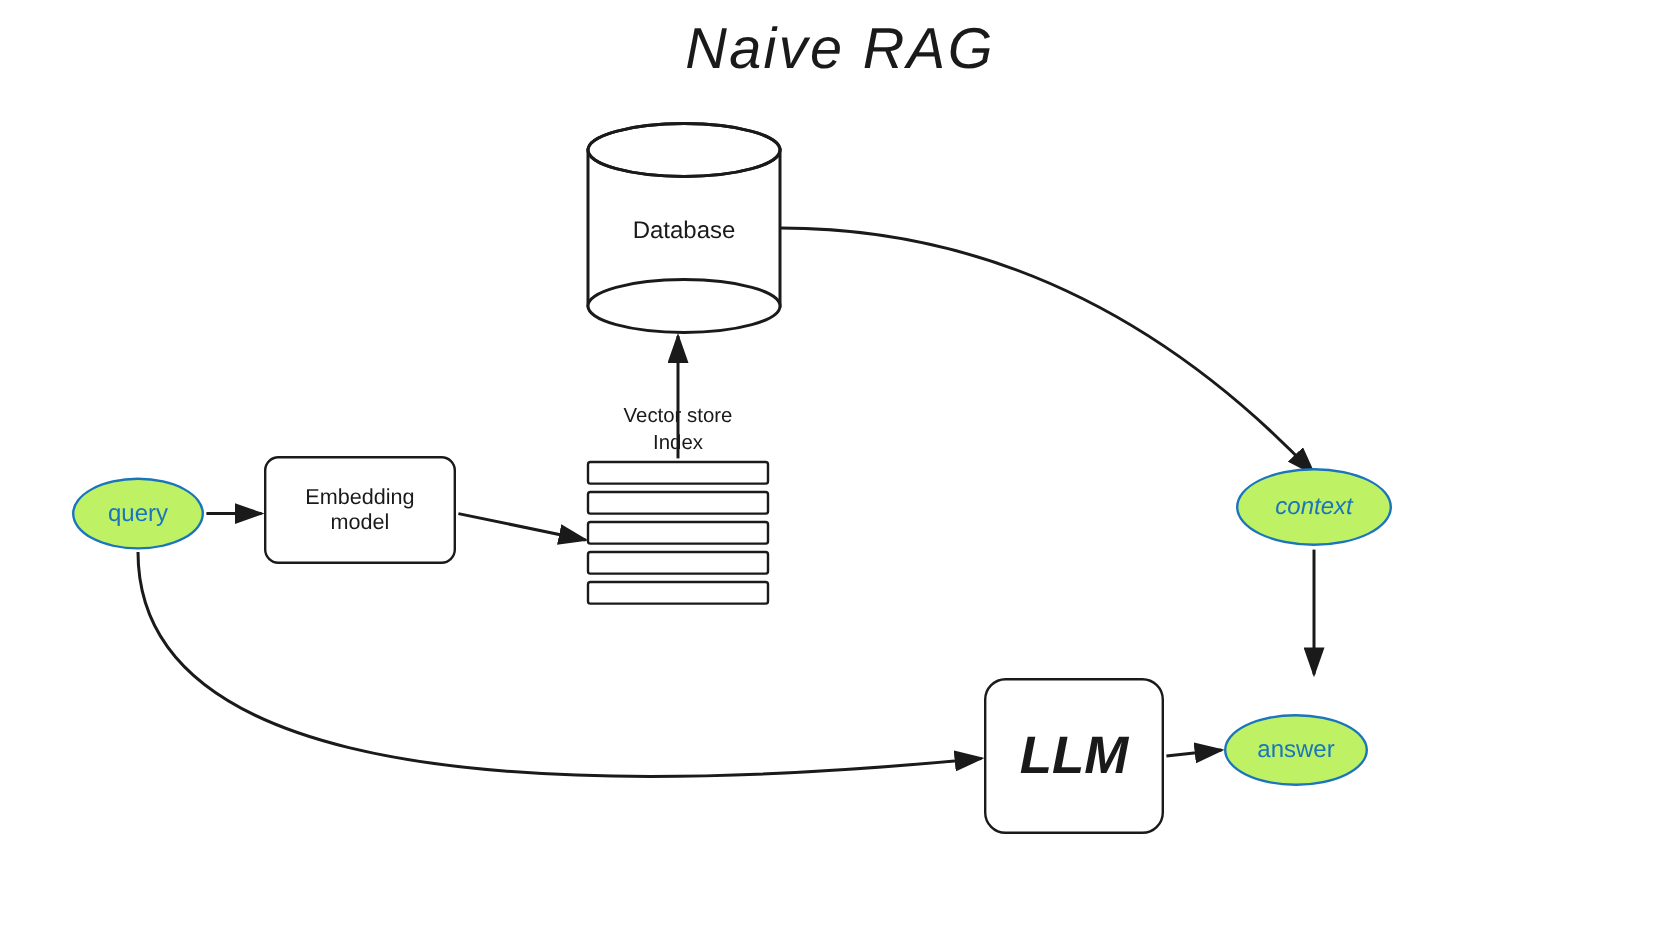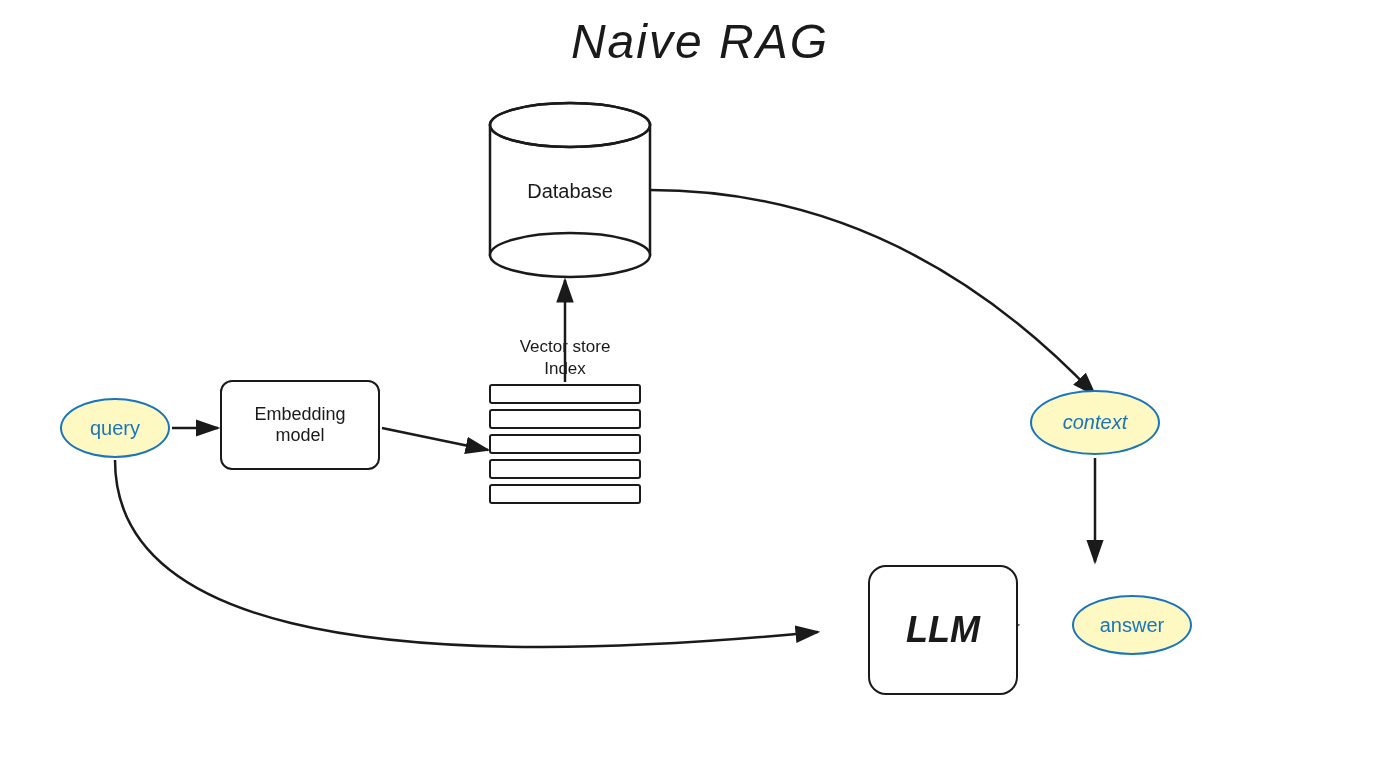--- a/index.html
+++ b/index.html
@@ -58,60 +58,59 @@
       top: 565px;
       left: 820px;
       width: 150px;
       height: 130px;
       border: 2.5px solid #1a1a1a;
       border-radius: 18px;
       display: flex;
       align-items: center;
       justify-content: center;
       text-align: center;
-      font-size: 36px;
+      font-size: 44px;
       font-style: italic;
       font-weight: 700;
       color: #1a1a1a;
       background: #fff;
-      margin-left: 48px;
     }
 
     
     .oval-node {
       position: absolute;
       border: 2.5px solid #1a75bc;
       border-radius: 50%;
       display: flex;
       align-items: center;
       justify-content: center;
       font-size: 20px;
       color: #1a75bc;
-      background: #fef9c3;
+      background: #bef264;
       font-family: 'Segoe UI', sans-serif;
     }
 
     .query-node {
       top: 398px;
       left: 60px;
       width: 110px;
       height: 60px;
     }
 
     .context-node {
       top: 390px;
       left: 1030px;
       width: 130px;
       height: 65px;
       font-style: italic;
     }
 
     .answer-node {
       top: 595px;
-      left: 1072px;
+      left: 1020px;
       width: 120px;
       height: 60px;
     }
 
     
     .arrows-svg {
       position: absolute;
       top: 0;
       left: 0;
       width: 1400px;

